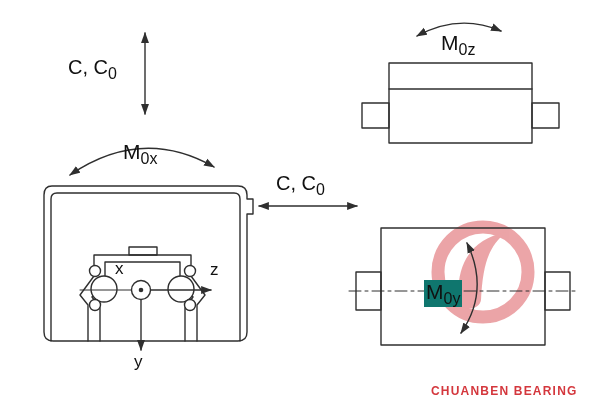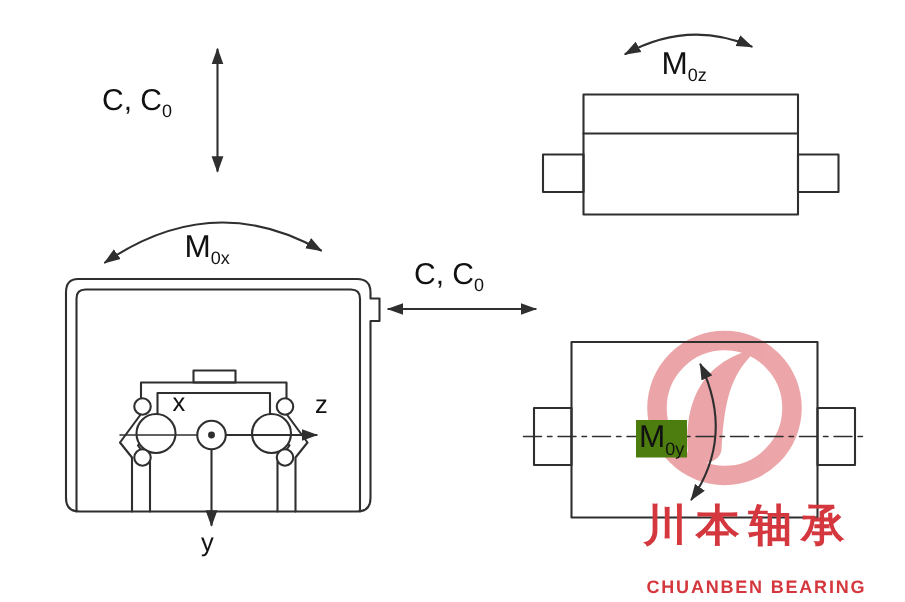--- a/index.html
+++ b/index.html
@@ -4,33 +4,33 @@
 <style>
   html,body{margin:0;padding:0;background:#fff;}
   .canvas{
     position:relative;width:603px;height:401px;background:#fff;overflow:hidden;
     font-family:"Liberation Sans",sans-serif;color:#111;
   }
   svg.art{position:absolute;left:0;top:0;}
   .lbl{
     position:absolute;font-size:20px;line-height:1.1;white-space:nowrap;color:#111;
   }
-  .lbl sub{font-size:12px;line-height:1;}
+  .lbl sub{font-size:16px;line-height:1;}
   .axis{font-size:17px;}
   .moment{font-size:21px;}
   .wm-cn{
     position:absolute;left:429px;top:331px;color:#d4373d;font-weight:bold;
     font-size:29px;letter-spacing:6px;white-space:nowrap;
     font-family:"DejaVu Sans",sans-serif;
   }
   .wm-en{
     position:absolute;left:431px;top:384px;color:#d4373d;font-weight:bold;
     font-size:12px;letter-spacing:1.2px;white-space:nowrap;
   }
-  .bg-white{background:#4d7c0f;padding:0 2px;}
+  .bg-white{background:#0f766e;padding:0 2px;}
 </style>
 </head>
 <body>
 
 <div class="canvas">
 
   <svg class="art" width="603" height="401" viewBox="0 0 603 401">
     <defs>
       <marker id="ah" viewBox="0 0 10 8" markerWidth="11" markerHeight="9" refX="9" refY="4" orient="auto-start-reverse" markerUnits="userSpaceOnUse">
         <path d="M0,0.4 L10,4 L0,7.6 Z" fill="#2f2f2f"></path>
@@ -98,36 +98,35 @@
         <line x1="151" y1="290" x2="211" y2="290" marker-end="url(#ah)"></line>
         <line x1="141" y1="300" x2="141" y2="350" marker-end="url(#ah)"></line>
       </g>
     </g>
   </svg>
 
   <div class="lbl" style="left:68px;top:56px">
     <span>C, C</span><sub>0</sub>
   </div>
 
-  <div class="lbl moment" style="left:123px;top:153px">
+  <div class="lbl moment" style="left:123px;top:140px">
     <span>M</span><sub>0x</sub>
   </div>
 
   <div class="lbl" style="left:276px;top:172px">
     <span>C, C</span><sub>0</sub>
   </div>
 
   <div class="lbl moment" style="left:441px;top:31px">
     <span>M</span><sub>0z</sub>
   </div>
 
   <div class="lbl moment bg-white" style="left:424px;top:280px">
     <span>M</span><sub>0y</sub>
   </div>
 
   <div class="lbl axis" style="left:115px;top:260px">x</div>
   <div class="lbl axis" style="left:210px;top:261px">z</div>
   <div class="lbl axis" style="left:134px;top:353px">y</div>
 
-  <div class="wm-cn">川本轴承</div>
   <div class="wm-en">CHUANBEN BEARING</div>
 
 </div>
 
 </body></html>

